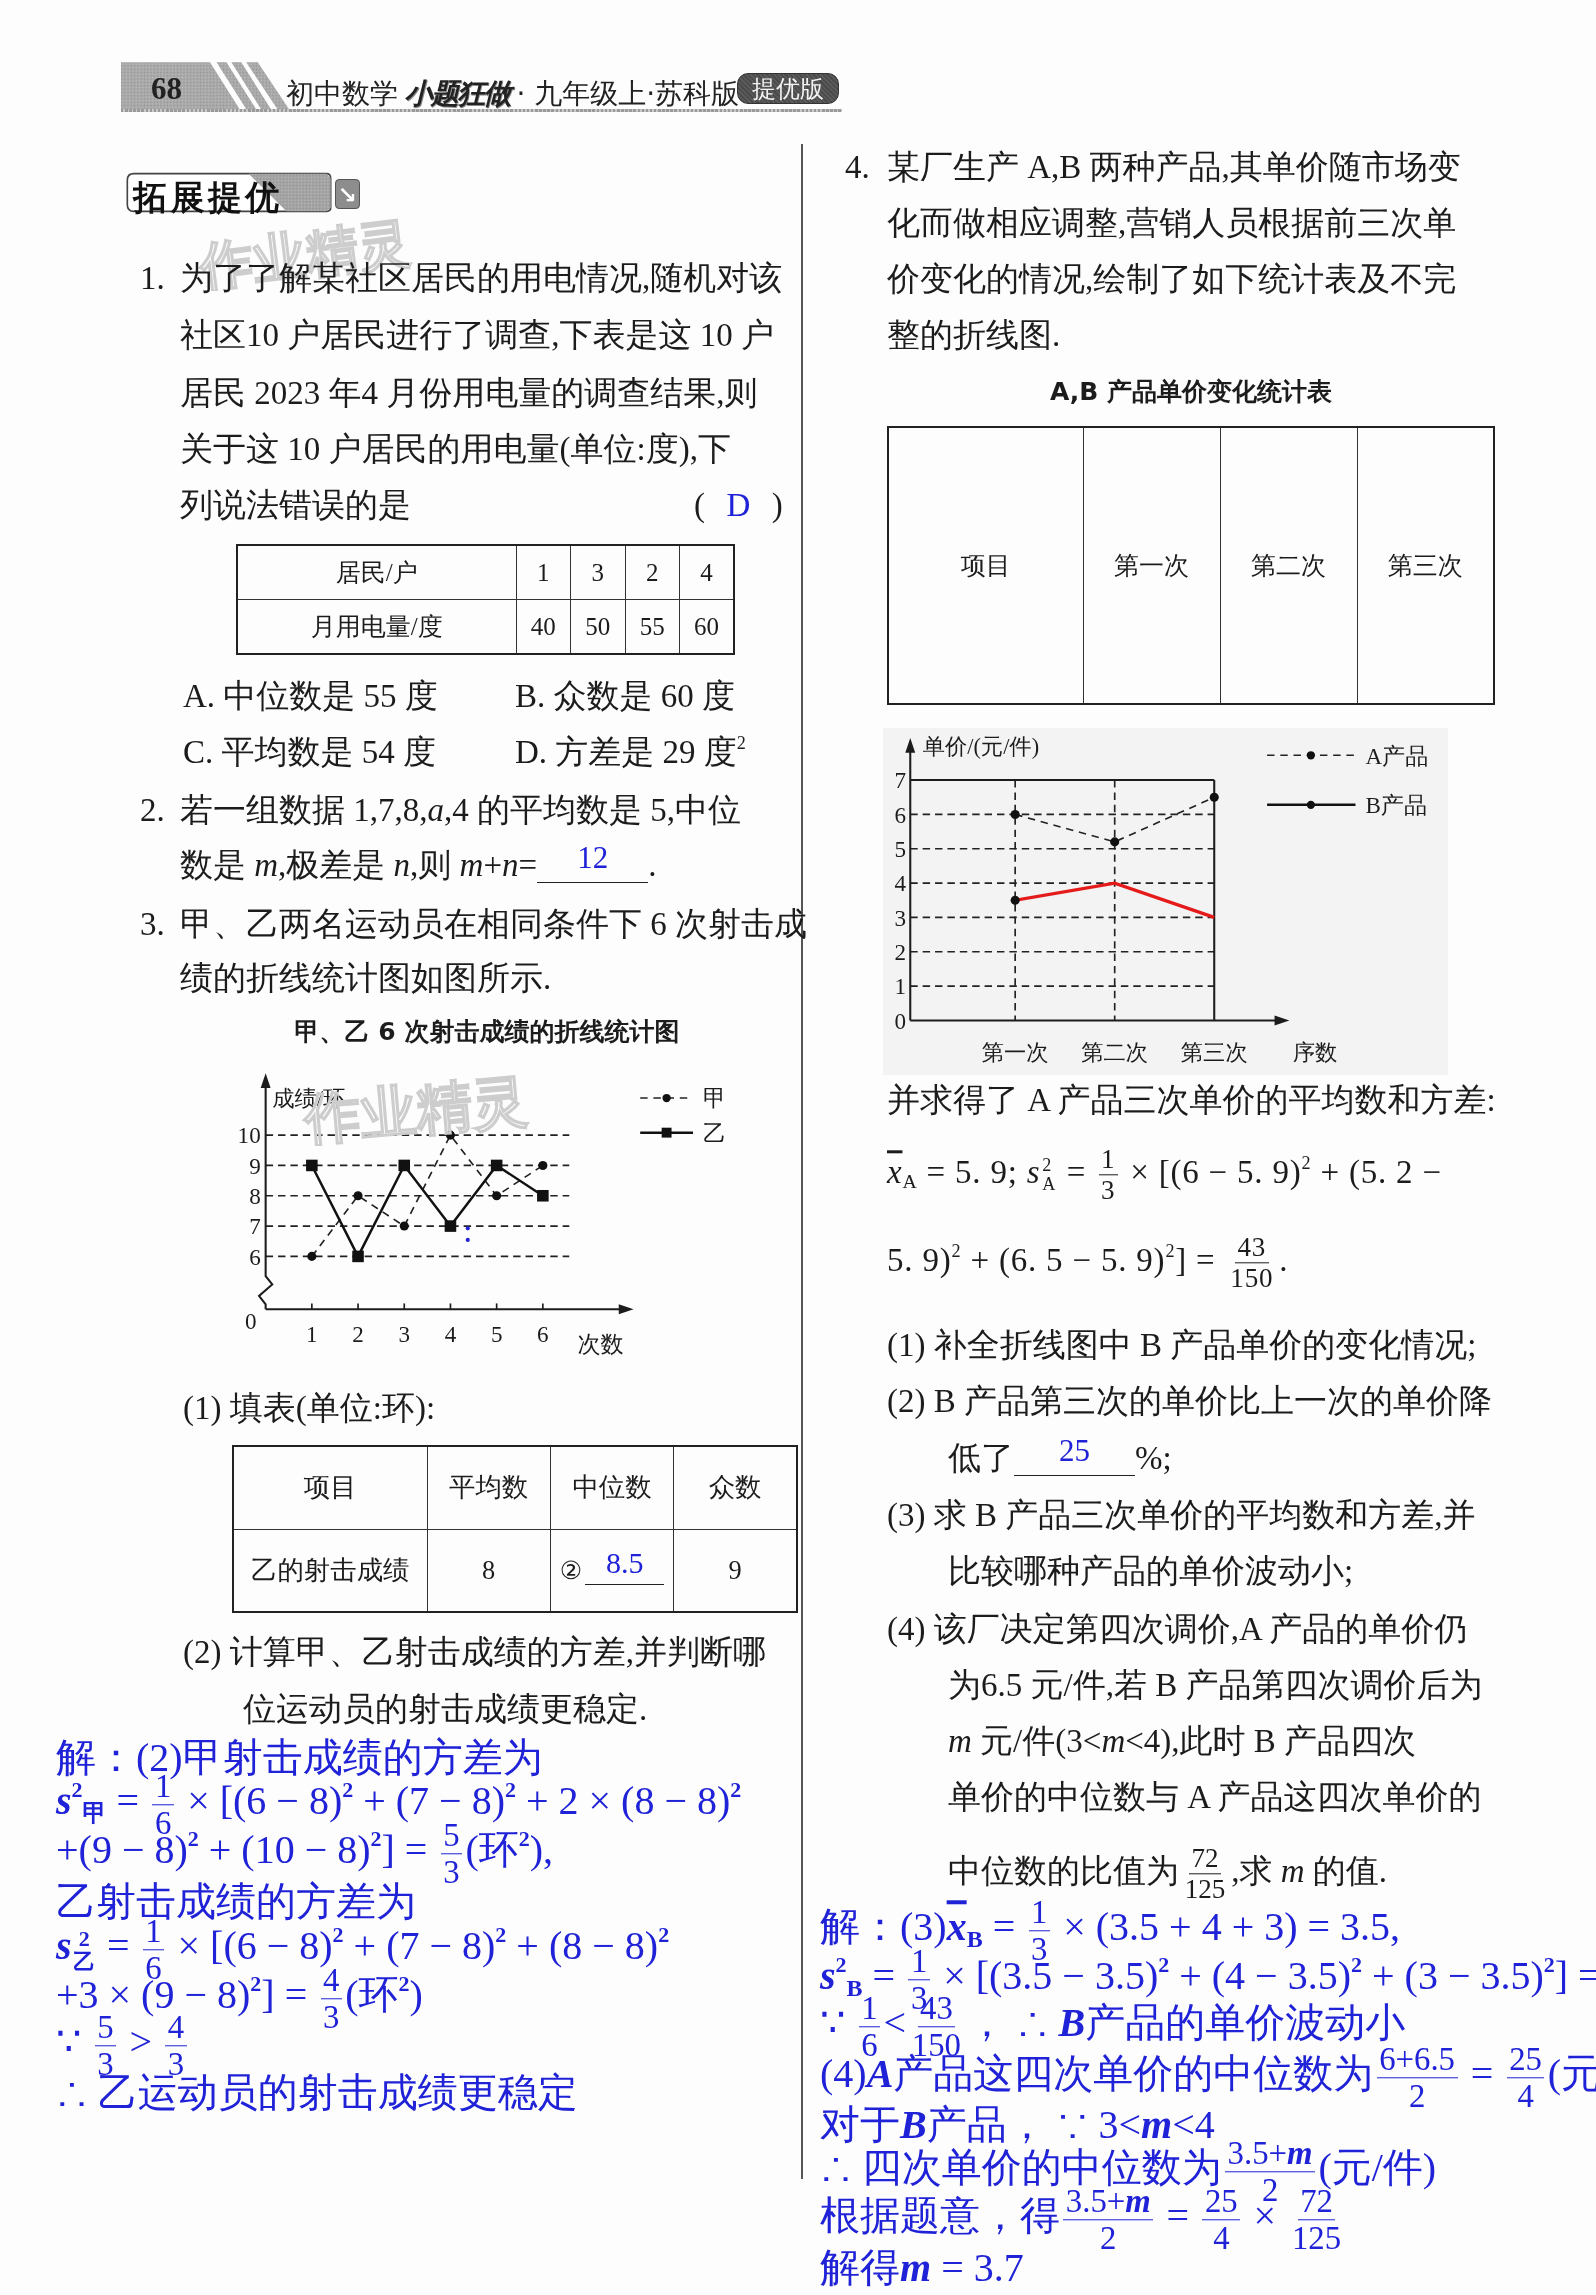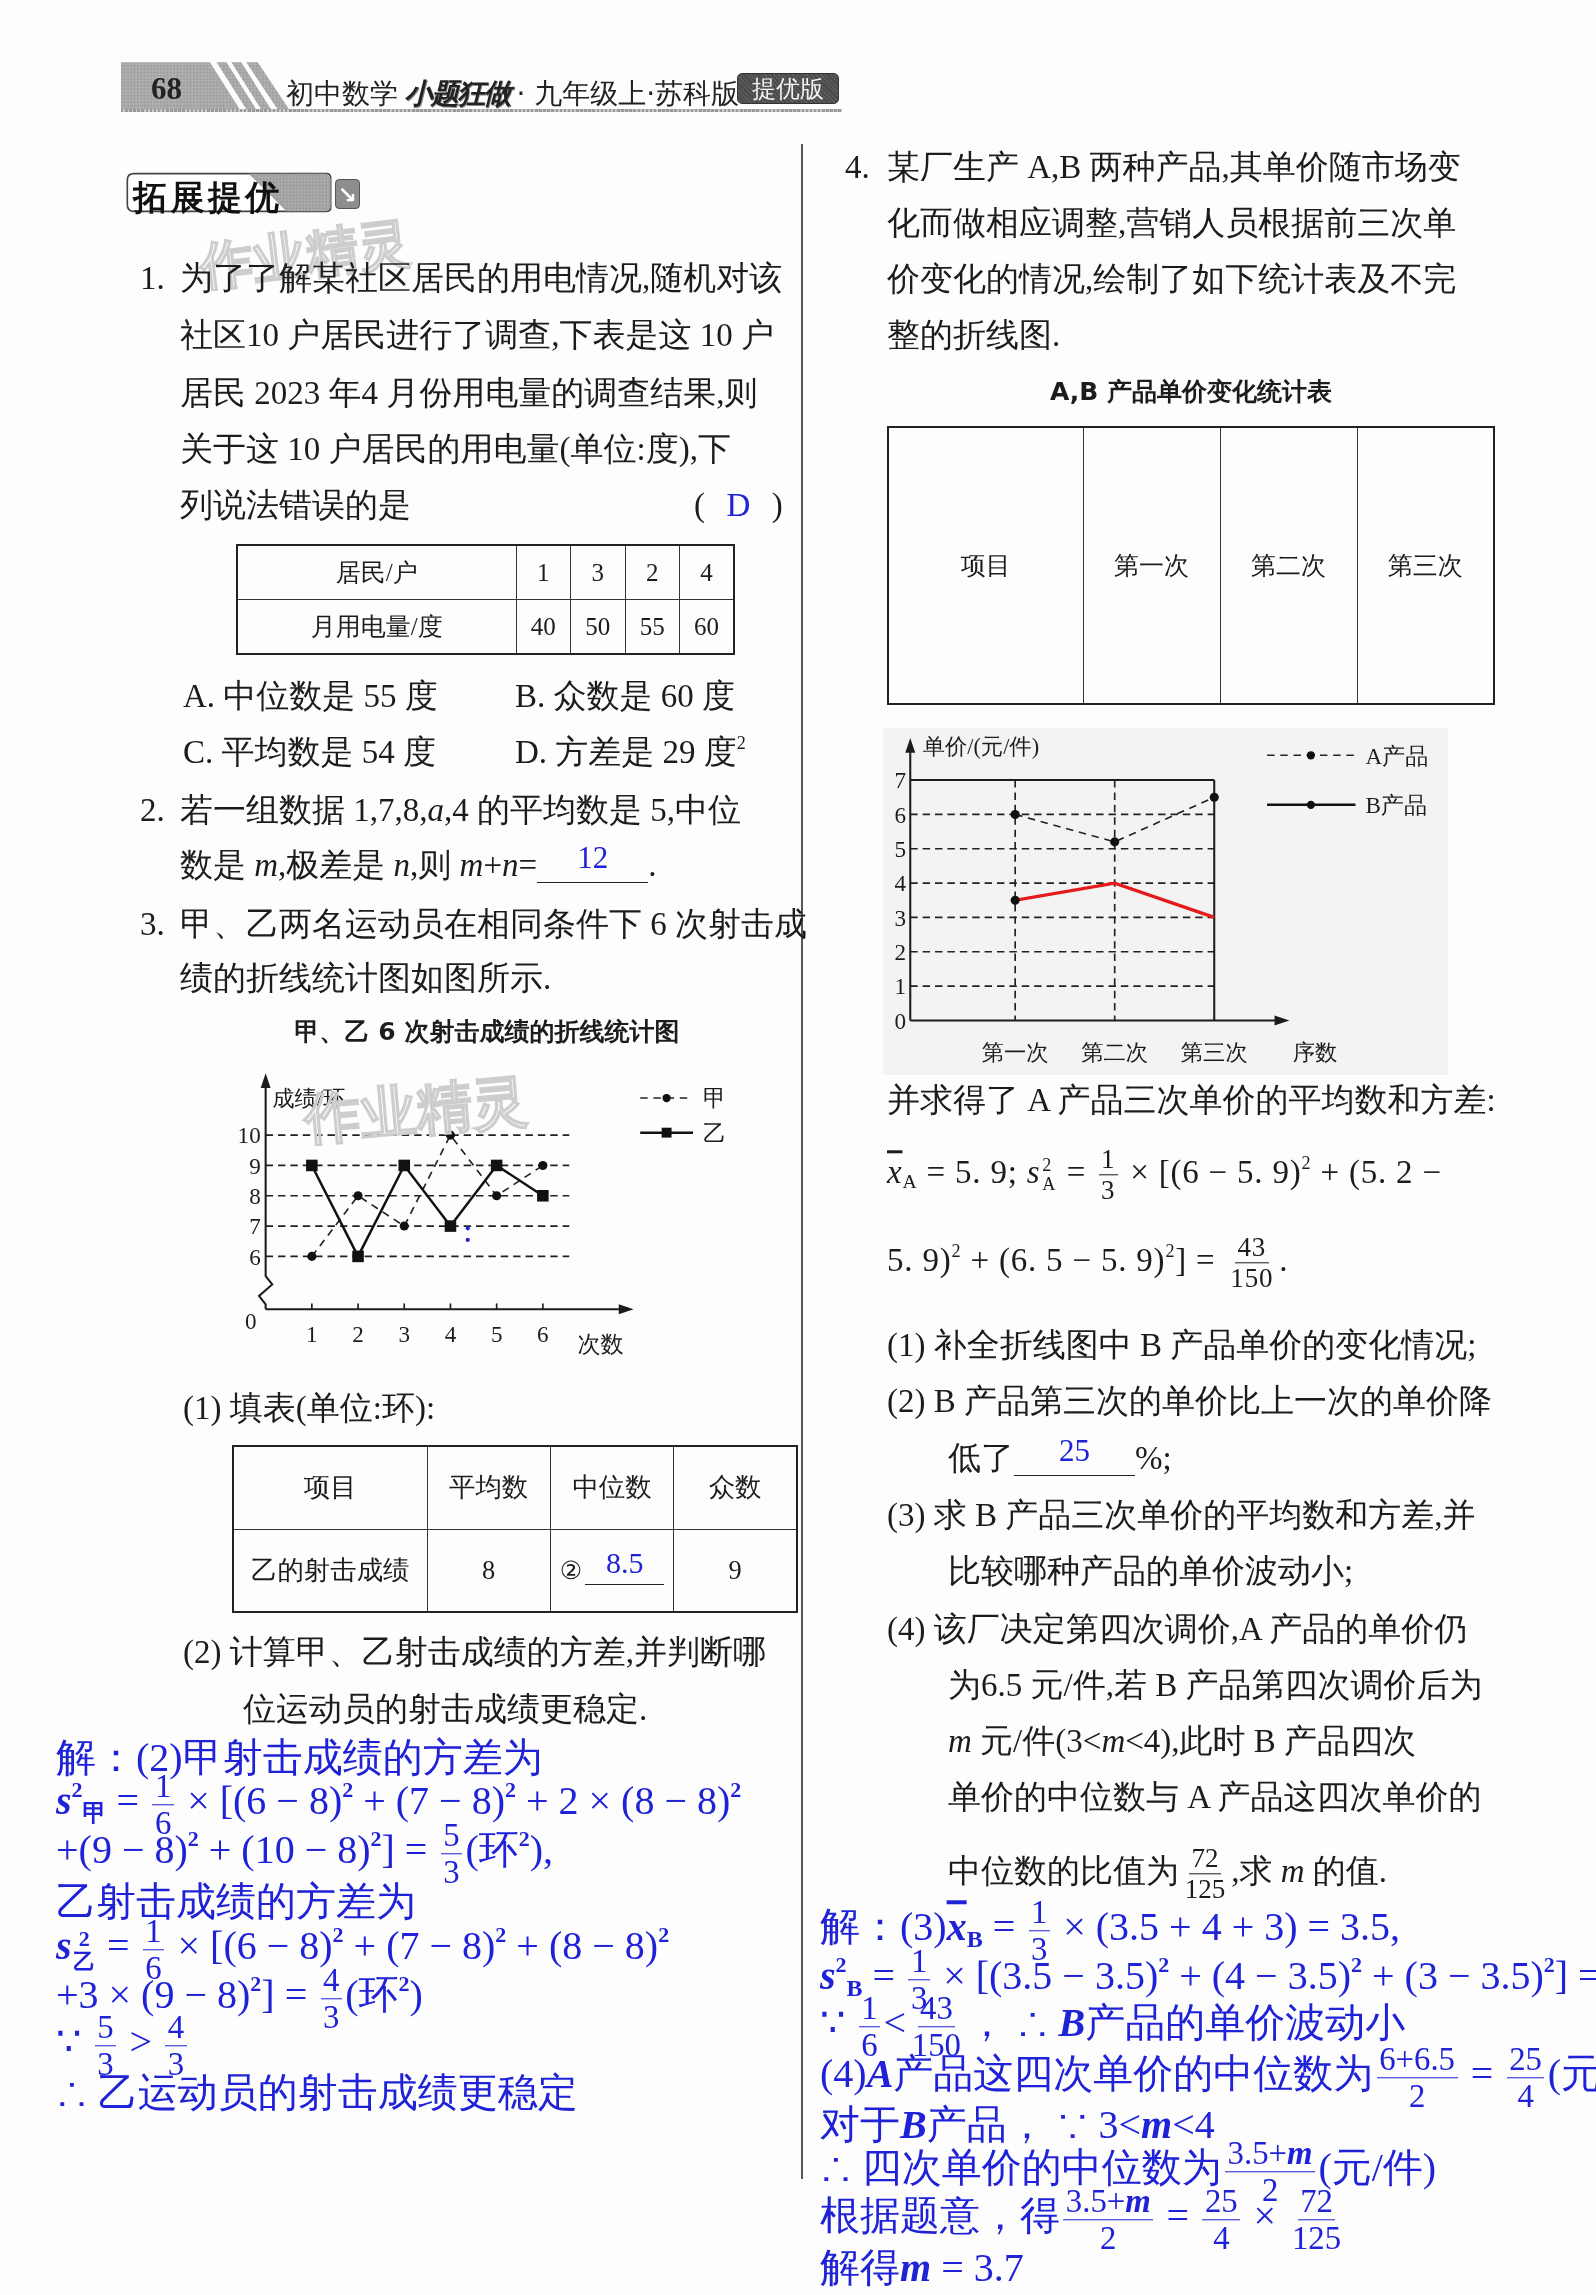--- a/index.html
+++ b/index.html
@@ -29,21 +29,21 @@
 
   
   .hdr-band { position: absolute; left: 121px; top: 62px; }
   .hdr-rule { position: absolute; left: 121px; top: 109px; width: 721px; height: 3.3px;
               background: repeating-linear-gradient(90deg, #9a9a9a 0 2.5px, #c9c9c9 2.5px 4.1px); }
   .pg { position: absolute; left: 151px; top: 71px; font-size: 31px; font-weight: bold; color: #222; }
   .hdr-title { position: absolute; left: 286px; top: 75px; font-size: 28px; white-space: nowrap;
                font-family: "DejaVu Sans", "Liberation Sans", sans-serif; color: #222; }
   .brand { font-style: italic; font-weight: bold; letter-spacing: -1.7px; margin: 0 6.6px; text-shadow: 0.8px 0.8px 0 #888; }
   .badge { position: absolute; left: 737px; top: 73px; width: 102px; height: 31px; line-height: 31px; text-align: center;
-           background: repeating-linear-gradient(45deg, #4a4a4a 0 1.7px, #5a5a5a 1.7px 3.3px); color: #f2f2f2; border-radius: 5px;
+           background: repeating-linear-gradient(45deg, #4a4a4a 0 1.7px, #5a5a5a 1.7px 3.3px); color: #f2f2f2; border-radius: 11px;
            font-family: "DejaVu Sans", sans-serif; font-size: 24px; border: 1.7px solid #333; box-sizing: border-box; }
 
   
   .sec { position: absolute; left: 125px; top: 172px; width: 208px; height: 54px; }
   .sec svg { position: absolute; left: 0; top: 0; }
   .sec-title { position: absolute; left: 8.3px; top: 2.5px; font-size: 34px; font-weight: bold; letter-spacing: 3.3px; color: #111; }
   .sec-icon { position: absolute; left: 335px; top: 179px; width: 25px; height: 30px; border-radius: 4.1px;
               background: #8d8d8d; color: #fff; font-size: 23px; line-height: 30px; text-align: center; font-weight: bold;
               font-family: "DejaVu Sans", sans-serif; border: 1.7px solid #555; box-sizing: border-box; }
 

